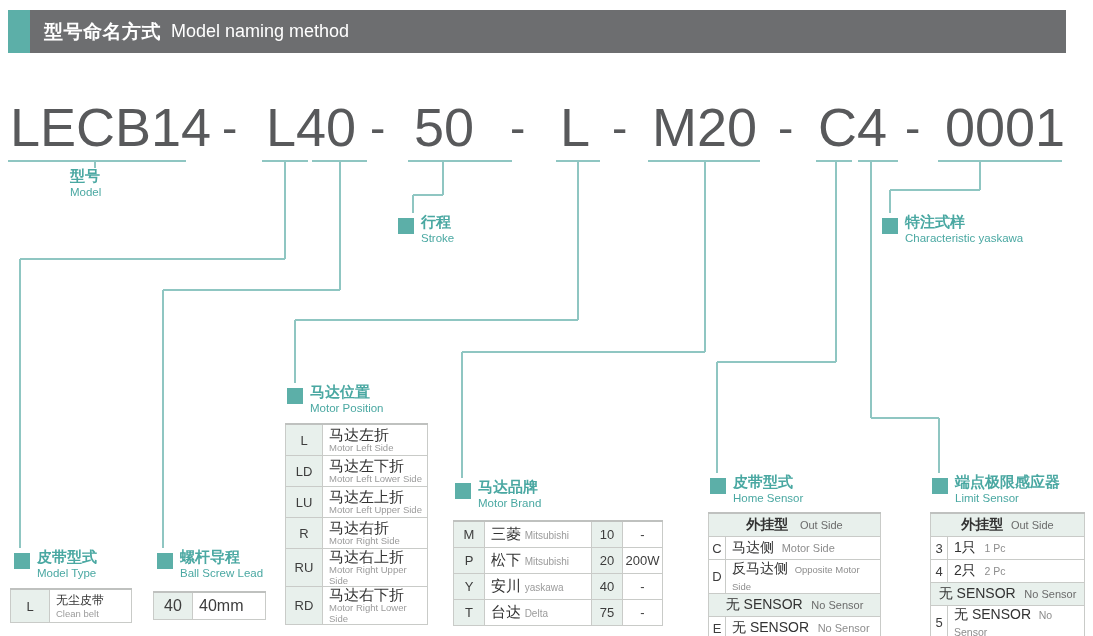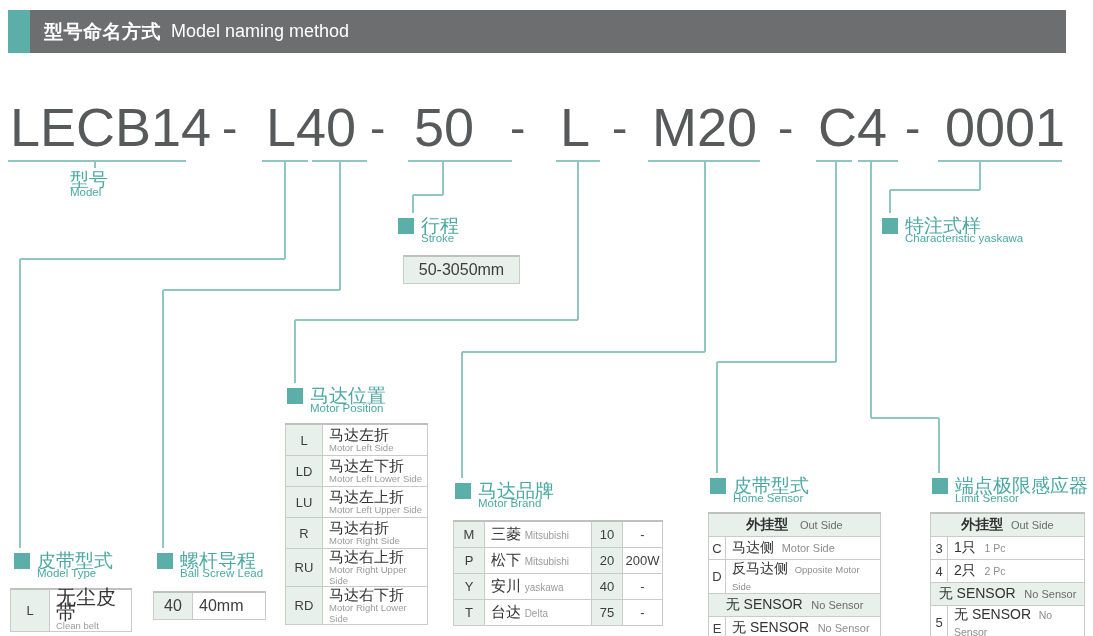--- a/index.html
+++ b/index.html
@@ -23,21 +23,21 @@
   .mtok{position:absolute;top:0;color:#58595b;font-size:54px;line-height:62px;
         font-weight:normal;white-space:nowrap;}
   .msep{position:absolute;top:0;color:#58595b;font-size:46px;line-height:64px;}
 
   
   .lines{position:absolute;left:0;top:0;width:1093px;height:636px;pointer-events:none;}
 
   
   .cal{position:absolute;white-space:nowrap;}
   .cal .sq{position:absolute;left:0;top:2px;width:16px;height:16px;background:#5cafa8;}
-  .cal .cn{position:absolute;left:23px;top:-3px;color:#4aa8a2;font-size:19px;font-weight:normal;}
+  .cal .cn{position:absolute;left:23px;top:-3px;color:#4aa8a2;font-size:15px;font-weight:bold;}
   .cal .en{position:absolute;left:23px;top:16px;color:#4aa8a2;font-size:11.5px;}
   .cal.ctr .cn,.cal.ctr .en{left:0;}
 
   
   .tbl{position:absolute;border-collapse:collapse;background:#ffffff;}
   .tbl td{border:1px solid #c9cbc8;padding:0;vertical-align:middle;
           font-size:13px;color:#3d3d3d;}
   .tbl .code{background:#e8f0ec;text-align:center;color:#3d3d3d;}
   .tbl .plain{background:#ffffff;padding-left:6px;}
   .cn2{font-size:15px;color:#333;display:block;line-height:15px;}
@@ -130,21 +130,20 @@
   <div class="cal ctr" style="left:70px;top:170px;">
     <span class="cn">型号</span>
     <span class="en">Model</span>
   </div>
 
   <div class="cal" style="left:398px;top:216px;">
     <span class="sq"></span>
     <span class="cn">行程</span>
     <span class="en">Stroke</span>
   </div>
-  <div class="boxval topline" style="left:403px;top:255px;width:115px;height:26px;">50-3050mm</div>
 
   <div class="cal" style="left:882px;top:216px;">
     <span class="sq"></span>
     <span class="cn">特注式样</span>
     <span class="en">Characteristic yaskawa</span>
   </div>
 
   <div class="cal" style="left:287px;top:386px;">
     <span class="sq"></span>
     <span class="cn">马达位置</span>
@@ -332,21 +331,21 @@
   <div class="cal" style="left:14px;top:551px;">
     <span class="sq"></span>
     <span class="cn">皮带型式</span>
     <span class="en">Model Type</span>
   </div>
   <table class="tbl topline" style="left:10px;top:588px;width:122px;">
     <tbody>
       <tr>
         <td class="code" style="width:38px;height:32px">L</td>
         <td class="plain">
-          <span class="cn2" style="font-size:20px">无尘皮带</span>
+          <span class="cn2" style="font-size:12px">无尘皮带</span>
           <span class="en2">Clean belt</span>
         </td>
       </tr>
     </tbody>
   </table>
 
   <div class="cal" style="left:157px;top:551px;">
     <span class="sq"></span>
     <span class="cn">螺杆导程</span>
     <span class="en">Ball Screw Lead</span>

